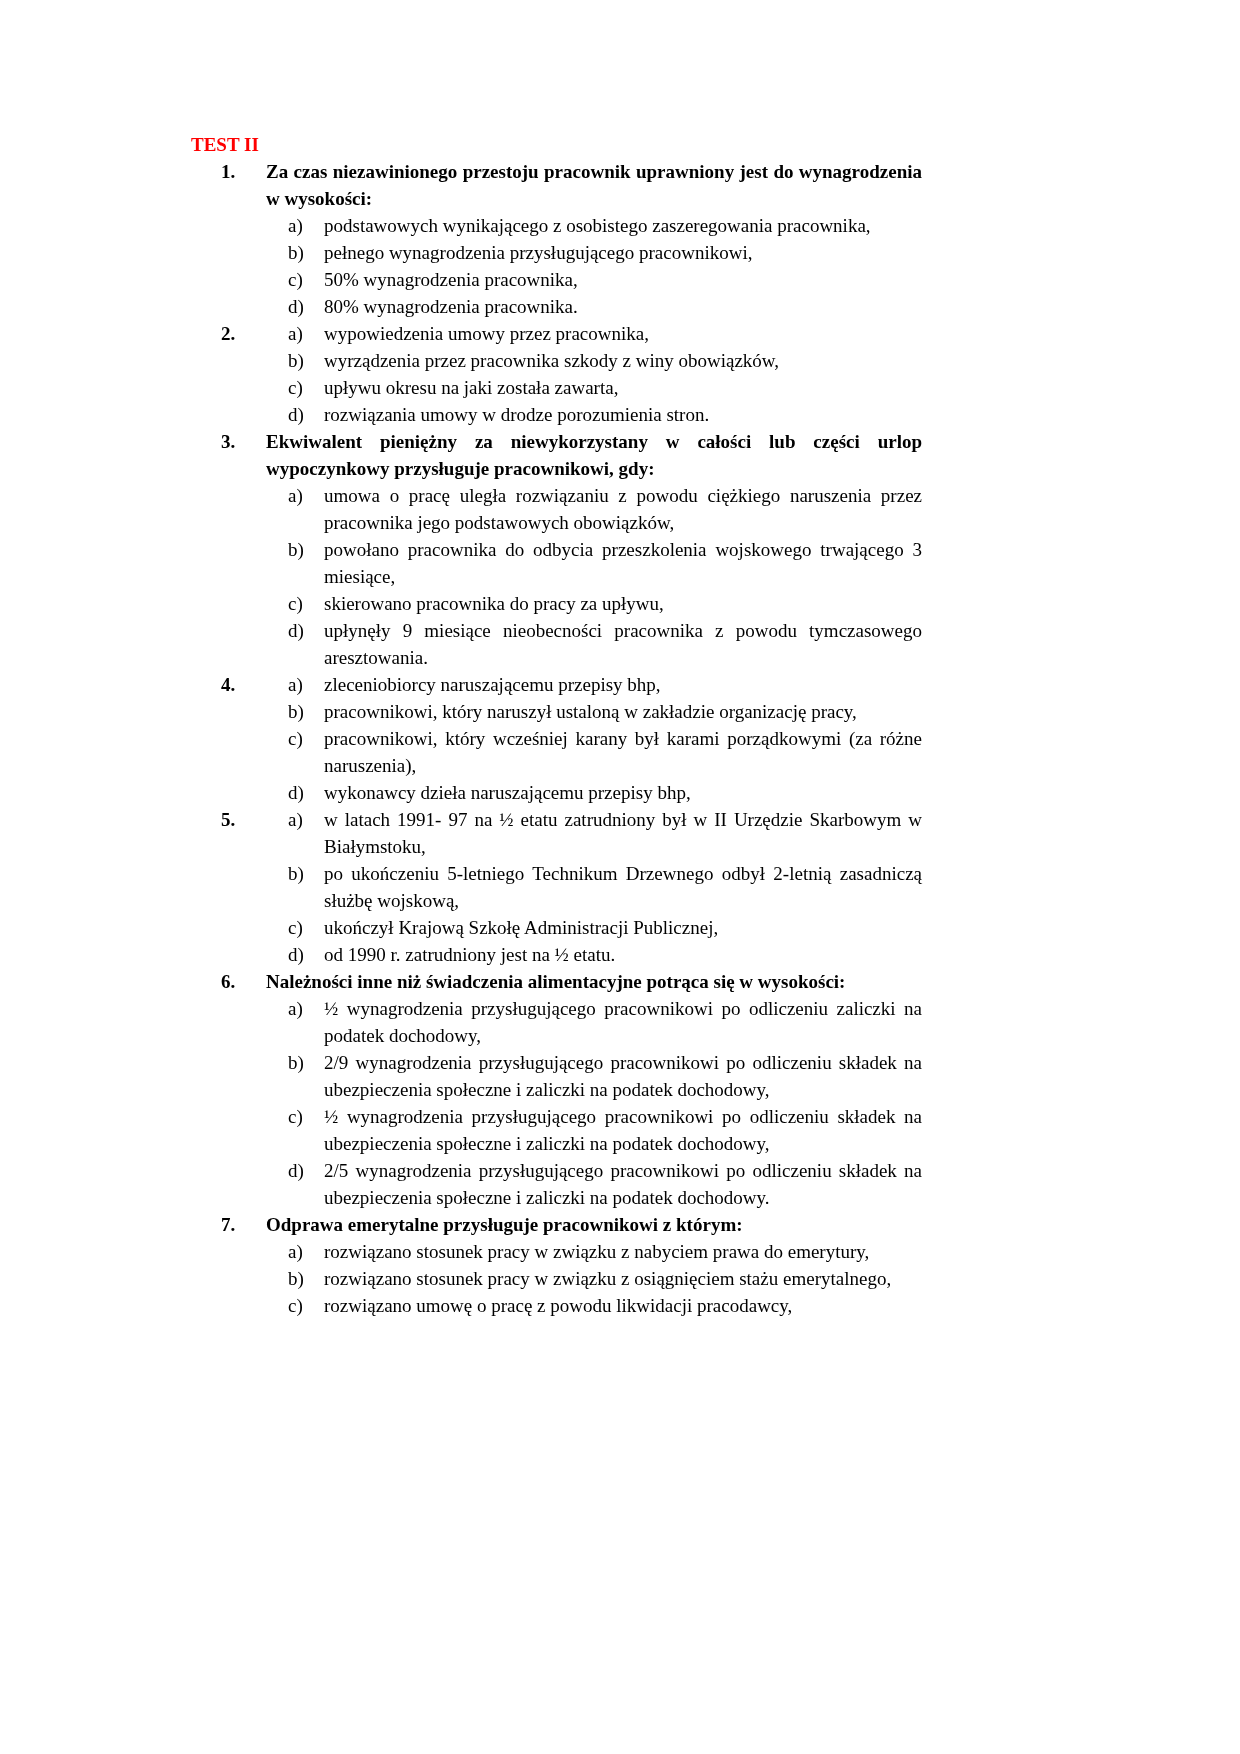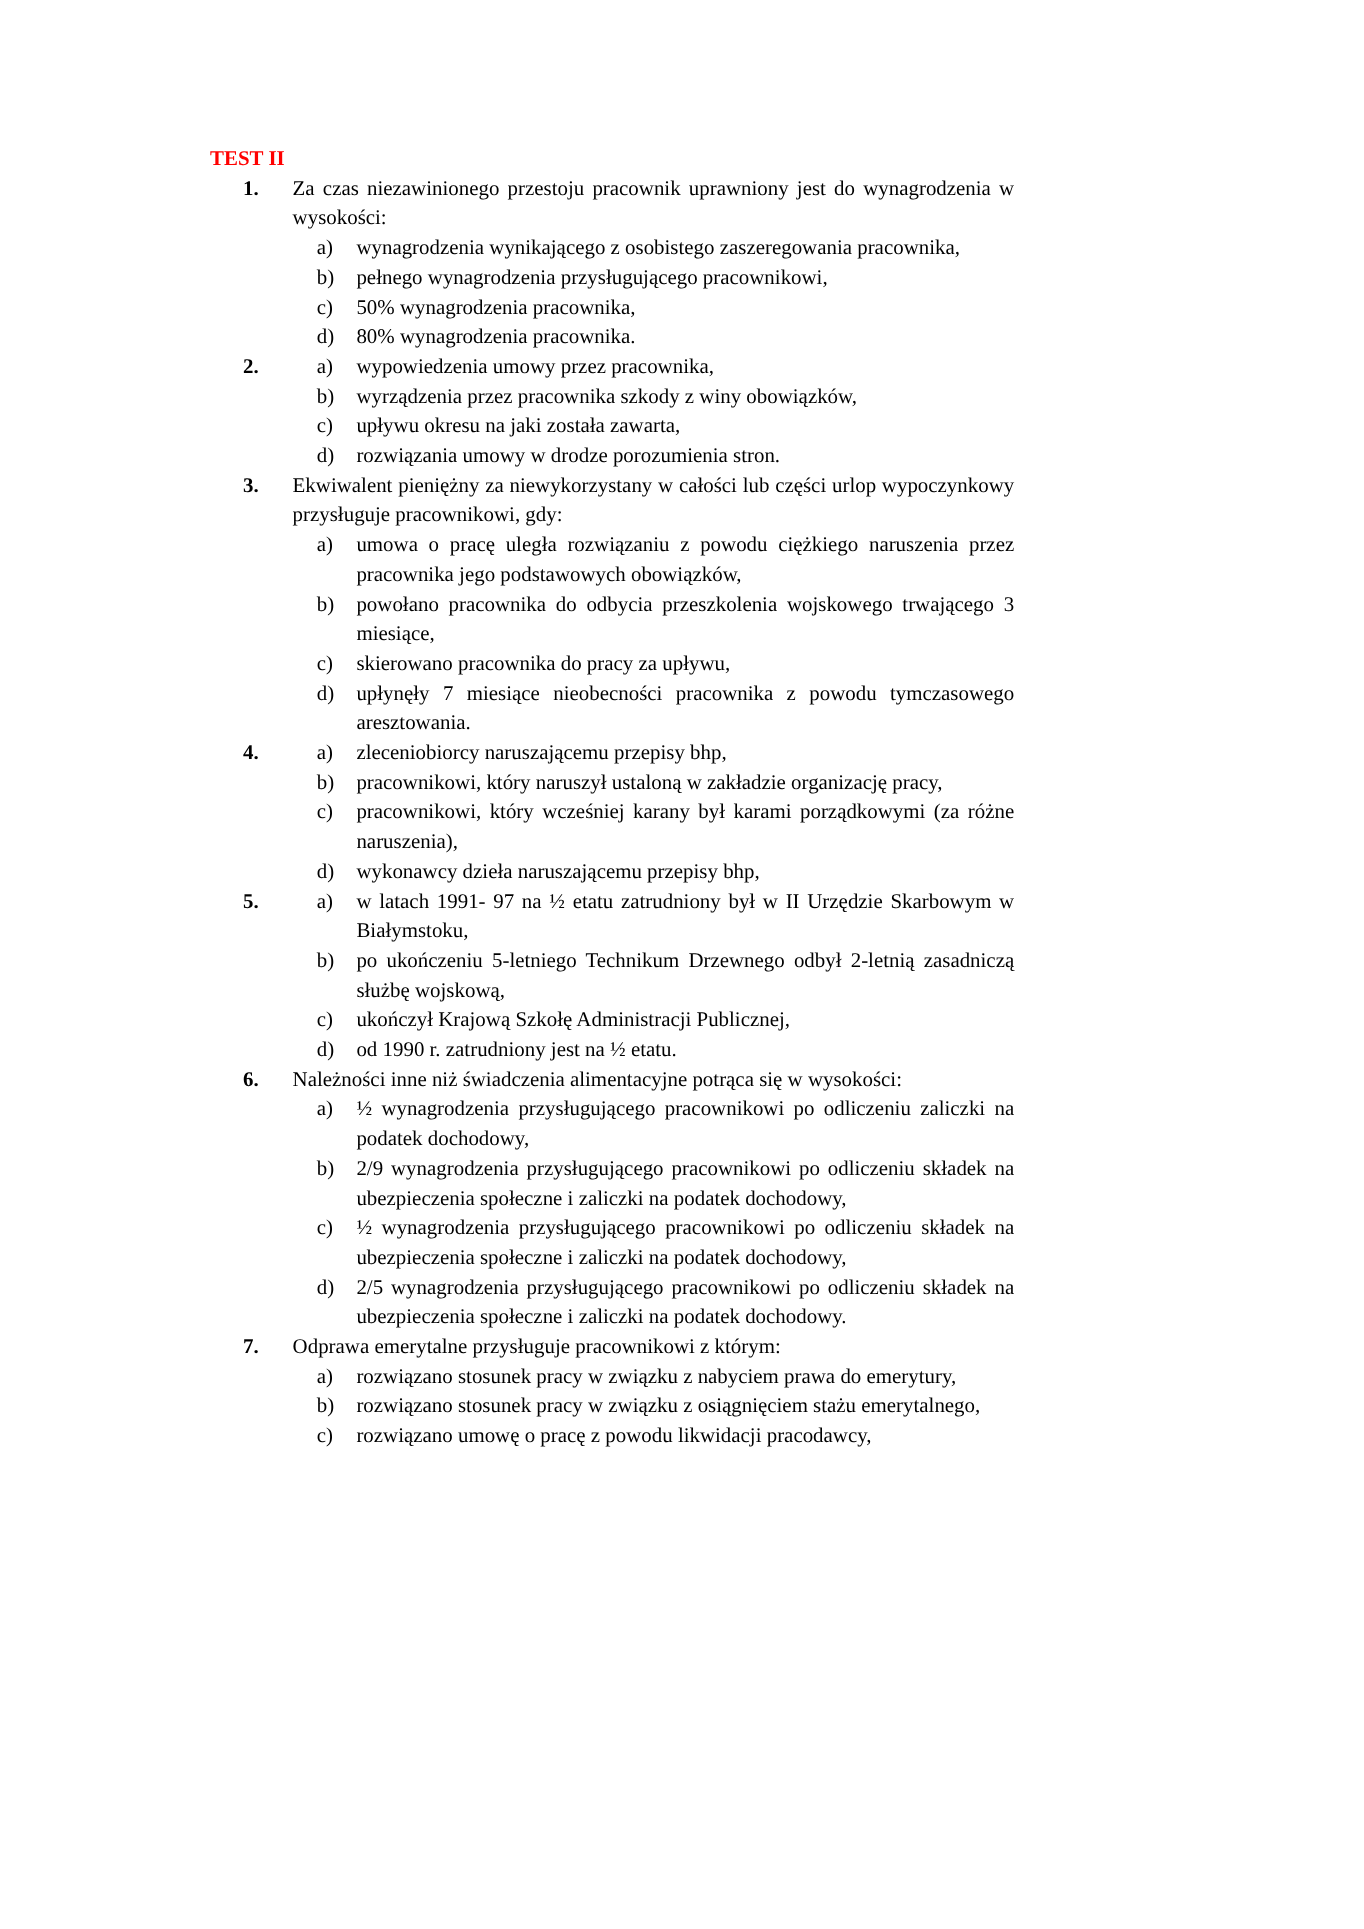--- a/index.html
+++ b/index.html
@@ -26,21 +26,21 @@
     position: relative;
     padding-left: 75px;
   }
   .q-number {
     position: absolute;
     left: 30px;
     top: 0;
     font-weight: bold;
   }
   .q-stem {
-    font-weight: normal;
+    font-weight: bold;
     text-align: justify;
   }
   .option {
     position: relative;
     padding-left: 58px;
   }
   .opt-letter {
     position: absolute;
     left: 22px;
     top: 0;
@@ -54,21 +54,21 @@
 
 <div class="page">
   <div class="doc-title" style="color: rgb(255, 0, 0);">TEST II</div>
   <div class="questions" id="questions-container">
   <div class="question">
     <span class="q-number">1.</span>
     <div class="q-stem">Za czas niezawinionego przestoju pracownik uprawniony jest do wynagrodzenia w wysokości:</div>
     <div class="q-options">
   <div class="option">
     <span class="opt-letter">a)</span>
-    <div class="opt-text">wynagrodzenia wynikającego z osobistego zaszeregowania pracownika,</div>
+    <div class="opt-text">podstawowych wynikającego z osobistego zaszeregowania pracownika,</div>
   </div>
 
   <div class="option">
     <span class="opt-letter">b)</span>
     <div class="opt-text">pełnego wynagrodzenia przysługującego pracownikowi,</div>
   </div>
 
   <div class="option">
     <span class="opt-letter">c)</span>
     <div class="opt-text">50% wynagrodzenia pracownika,</div>
@@ -120,21 +120,21 @@
     <div class="opt-text">powołano pracownika do odbycia przeszkolenia wojskowego trwającego 3 miesiące,</div>
   </div>
 
   <div class="option">
     <span class="opt-letter">c)</span>
     <div class="opt-text">skierowano pracownika do pracy za upływu,</div>
   </div>
 
   <div class="option">
     <span class="opt-letter">d)</span>
-    <div class="opt-text">upłynęły 7 miesiące nieobecności pracownika z powodu tymczasowego aresztowania.</div>
+    <div class="opt-text">upłynęły 9 miesiące nieobecności pracownika z powodu tymczasowego aresztowania.</div>
   </div>
 </div>
   </div>
 
   <div class="question">
     <span class="q-number">4.</span>
     <div class="q-options">
   <div class="option">
     <span class="opt-letter">a)</span>
     <div class="opt-text">zleceniobiorcy naruszającemu przepisy bhp,</div>

